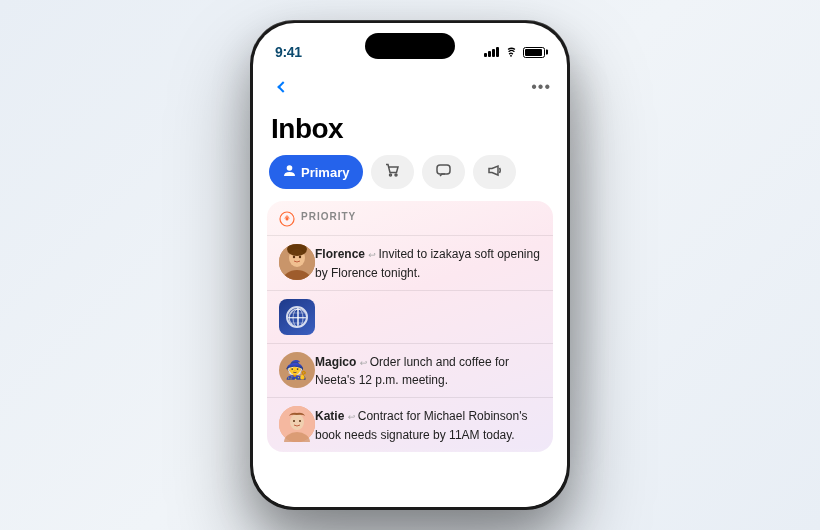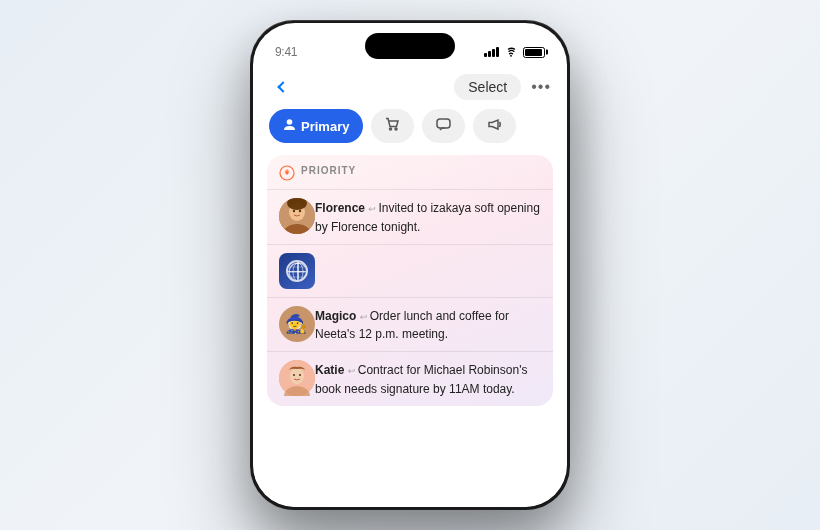--- a/index.html
+++ b/index.html
@@ -52,23 +52,23 @@
     
     .status-bar {
       display: flex;
       align-items: center;
       justify-content: space-between;
       padding: 14px 22px 0;
       height: 44px;
     }
 
     .status-time {
-      font-size: 12px;
-      font-weight: 400;
-      color: #737373;
+      font-size: 14px;
+      font-weight: 700;
+      color: #0c4a6e;
       letter-spacing: -0.3px;
     }
 
     .status-icons {
       display: flex;
       align-items: center;
       gap: 5px;
     }
 
     .signal-bars {
@@ -374,25 +374,27 @@
           <div class="battery-fill"></div>
         </div>
       </div>
     </div>
 
     <div class="nav-bar">
       <div class="back-btn">
         <div class="back-chevron"></div>
       </div>
       <div class="nav-actions">
-        <button class="select-btn">Select</button>
         <button class="more-btn">•••</button>
       </div>
     </div>
 
+    <div class="page-title-area">
+      <h1 class="page-title">Inbox</h1>
+    </div>
 
     <div class="tab-bar">
       <button class="tab-item tab-primary">
         <span>
           <svg width="13" height="13" viewBox="0 0 13 13" fill="white">
             <circle cx="6.5" cy="4" r="2.8"></circle>
             <path d="M1 12 Q1 8 6.5 8 Q12 8 12 12" fill="white"></path>
           </svg>
         </span>
         <span>Primary</span>

